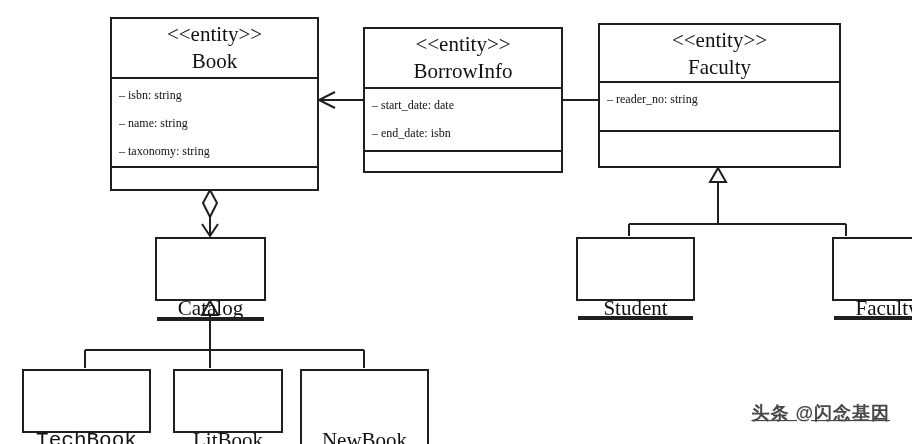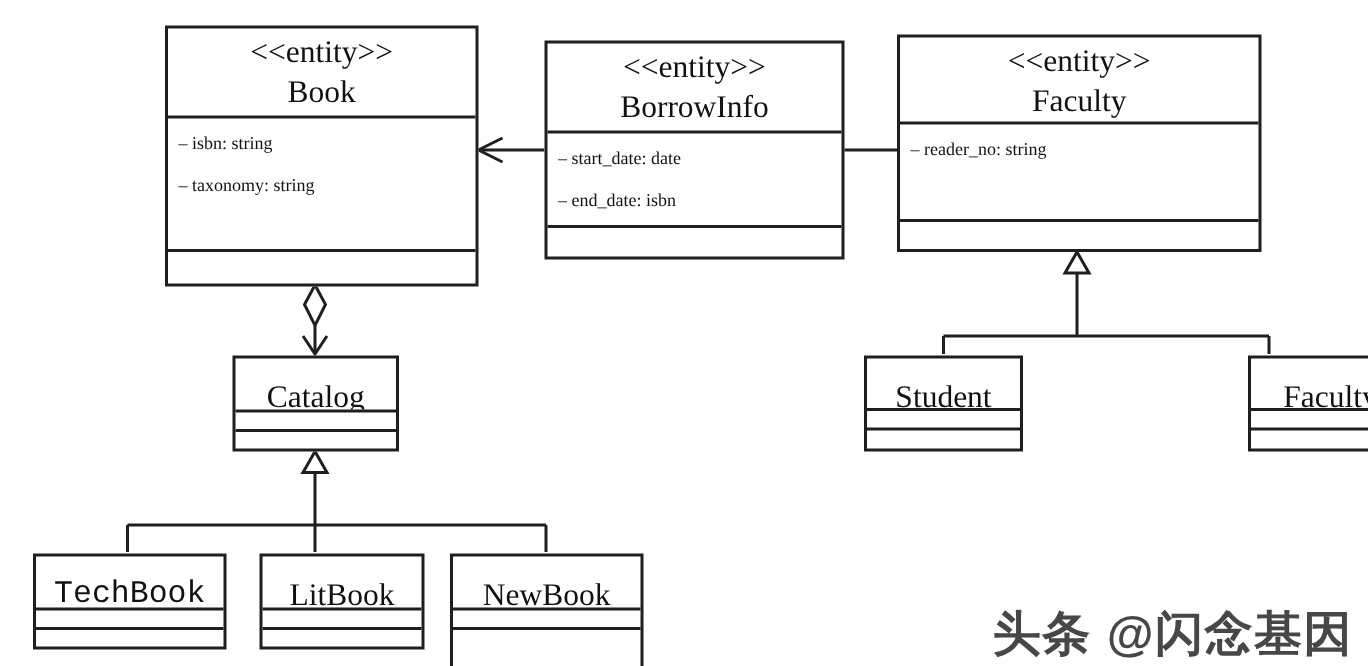--- a/index.html
+++ b/index.html
@@ -31,44 +31,46 @@
     font-size: 21px;
     line-height: 27px;
     padding-top: 2px;
     overflow: hidden;
   }
   .uml-title.single {
     display: flex;
     align-items: center;
     justify-content: center;
     padding-top: 17px;
+    margin-top: 44px;
   }
   .uml-attrs {
     flex: 0 0 auto;
     border-top: 2px solid #1f1f1f;
     font-size: 12px;
     line-height: 28px;
     padding: 2px 6px 0 7px;
     overflow: hidden;
     white-space: nowrap;
   }
   .uml-empty {
     border-top: 2px solid #1f1f1f;
   }
   .uml-empty.grow { flex: 1 1 auto; }
   .watermark {
     position: absolute;
-    right: 10px;
+    right: 22px;
     top: 401px;
-    font-size: 32px;
+    font-size: 18px;
     font-weight: 700;
     letter-spacing: 1px;
     color: #474747;
     text-shadow: 2px 2px 0 #ffffff, 1px 1px 0 #e8e8e8;
     font-family: "Liberation Sans", sans-serif;
+    text-decoration: underline;
   }
 </style>
 </head>
 <body>
 
 <div class="canvas">
 
   <svg class="connectors" viewBox="0 0 912 444" stroke="#1f1f1f" stroke-width="2" fill="none">
 
     <g>
@@ -103,20 +105,21 @@
     </g>
   </svg>
 
   <div class="uml-class" style="left:110px;top:17px;width:209px;height:174px;">
     <div class="uml-title" style="height:58px">
       <div>&lt;&lt;entity&gt;&gt;</div>
       <div>Book</div>
     </div>
     <div class="uml-attrs" style="height:89px">
       <div>– isbn: string</div>
+      <div>– name: string</div>
       <div>– taxonomy: string</div>
     </div>
     <div class="uml-empty grow"></div>
   </div>
 
   <div class="uml-class" style="left:363px;top:27px;width:200px;height:146px;">
     <div class="uml-title" style="height:58px">
       <div>&lt;&lt;entity&gt;&gt;</div>
       <div>BorrowInfo</div>
     </div>
@@ -125,21 +128,21 @@
       <div>– end_date: isbn</div>
     </div>
     <div class="uml-empty grow"></div>
   </div>
 
   <div class="uml-class" style="left:598px;top:23px;width:243px;height:145px;">
     <div class="uml-title" style="height:56px">
       <div>&lt;&lt;entity&gt;&gt;</div>
       <div>Faculty</div>
     </div>
-    <div class="uml-attrs" style="height:65px">
+    <div class="uml-attrs" style="height:49px">
       <div>– reader_no: string</div>
     </div>
     <div class="uml-empty grow"></div>
   </div>
 
   <div class="uml-class" style="left:155px;top:237px;width:111px;height:64px;">
     <div class="uml-title single" style="height:34px">Catalog</div>
     <div class="uml-empty" style="height:13px"></div>
     <div class="uml-empty grow"></div>
   </div>
@@ -155,21 +158,21 @@
     <div class="uml-empty" style="height:13px"></div>
     <div class="uml-empty grow"></div>
   </div>
 
   <div class="uml-class" style="left:300px;top:369px;width:129px;height:79px;">
     <div class="uml-title single" style="height:34px">NewBook</div>
     <div class="uml-empty" style="height:13px"></div>
     <div class="uml-empty grow"></div>
   </div>
 
-  <div class="uml-class" style="left:576px;top:237px;width:106px;height:64px;">
+  <div class="uml-class" style="left:576px;top:237px;width:119px;height:64px;">
     <div class="uml-title single" style="height:33px">Student</div>
     <div class="uml-empty" style="height:13px"></div>
     <div class="uml-empty grow"></div>
   </div>
 
   <div class="uml-class" style="left:832px;top:237px;width:110px;height:64px;">
     <div class="uml-title single" style="height:33px">Faculty</div>
     <div class="uml-empty" style="height:13px"></div>
     <div class="uml-empty grow"></div>
   </div>

